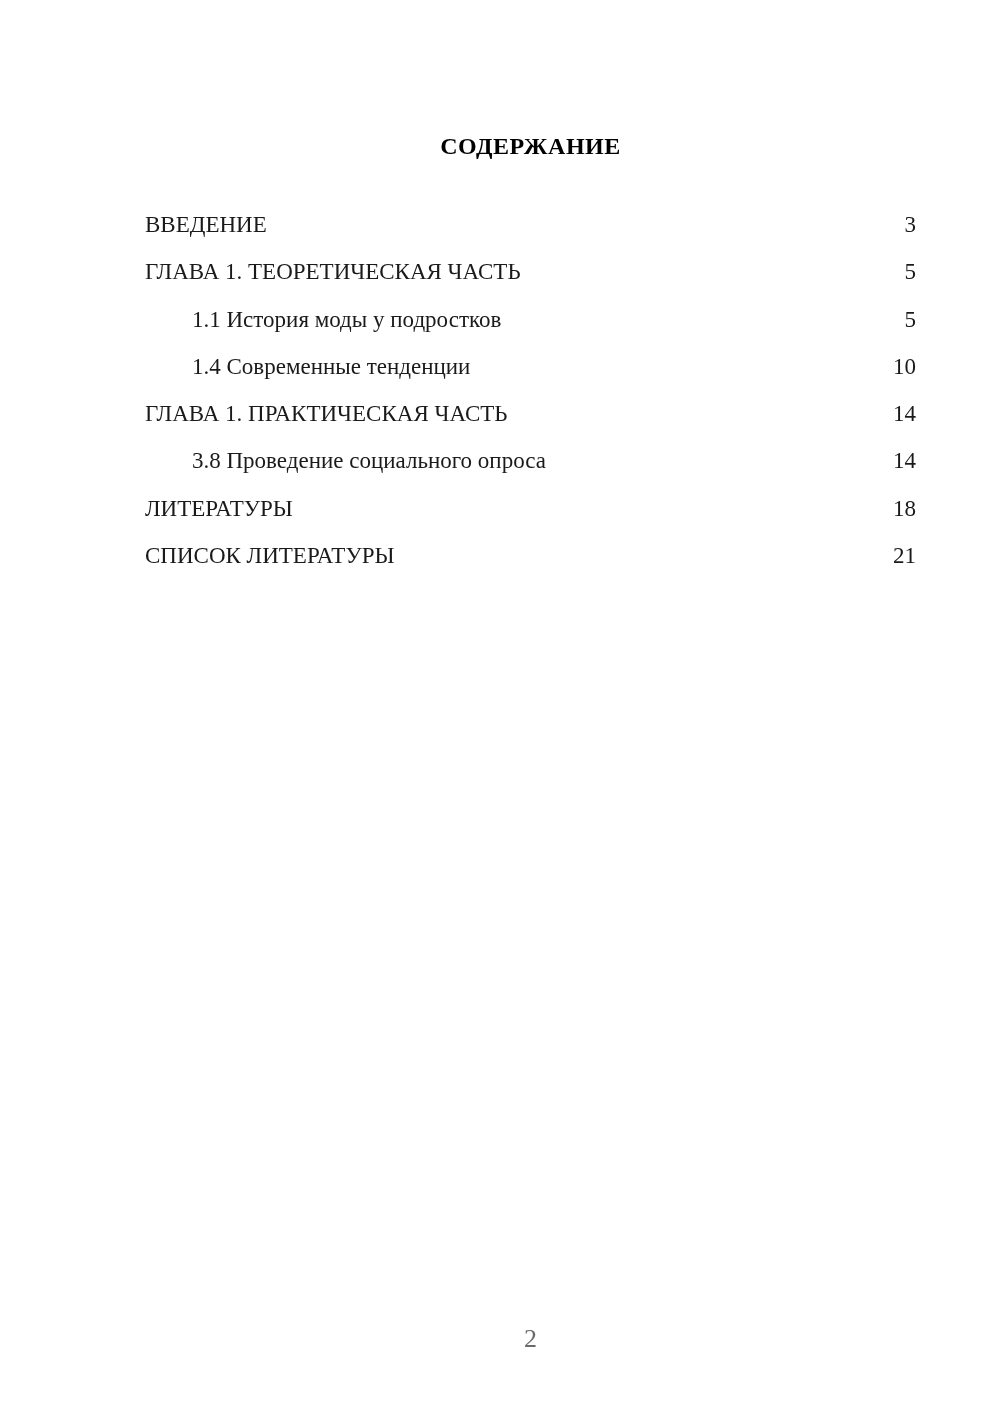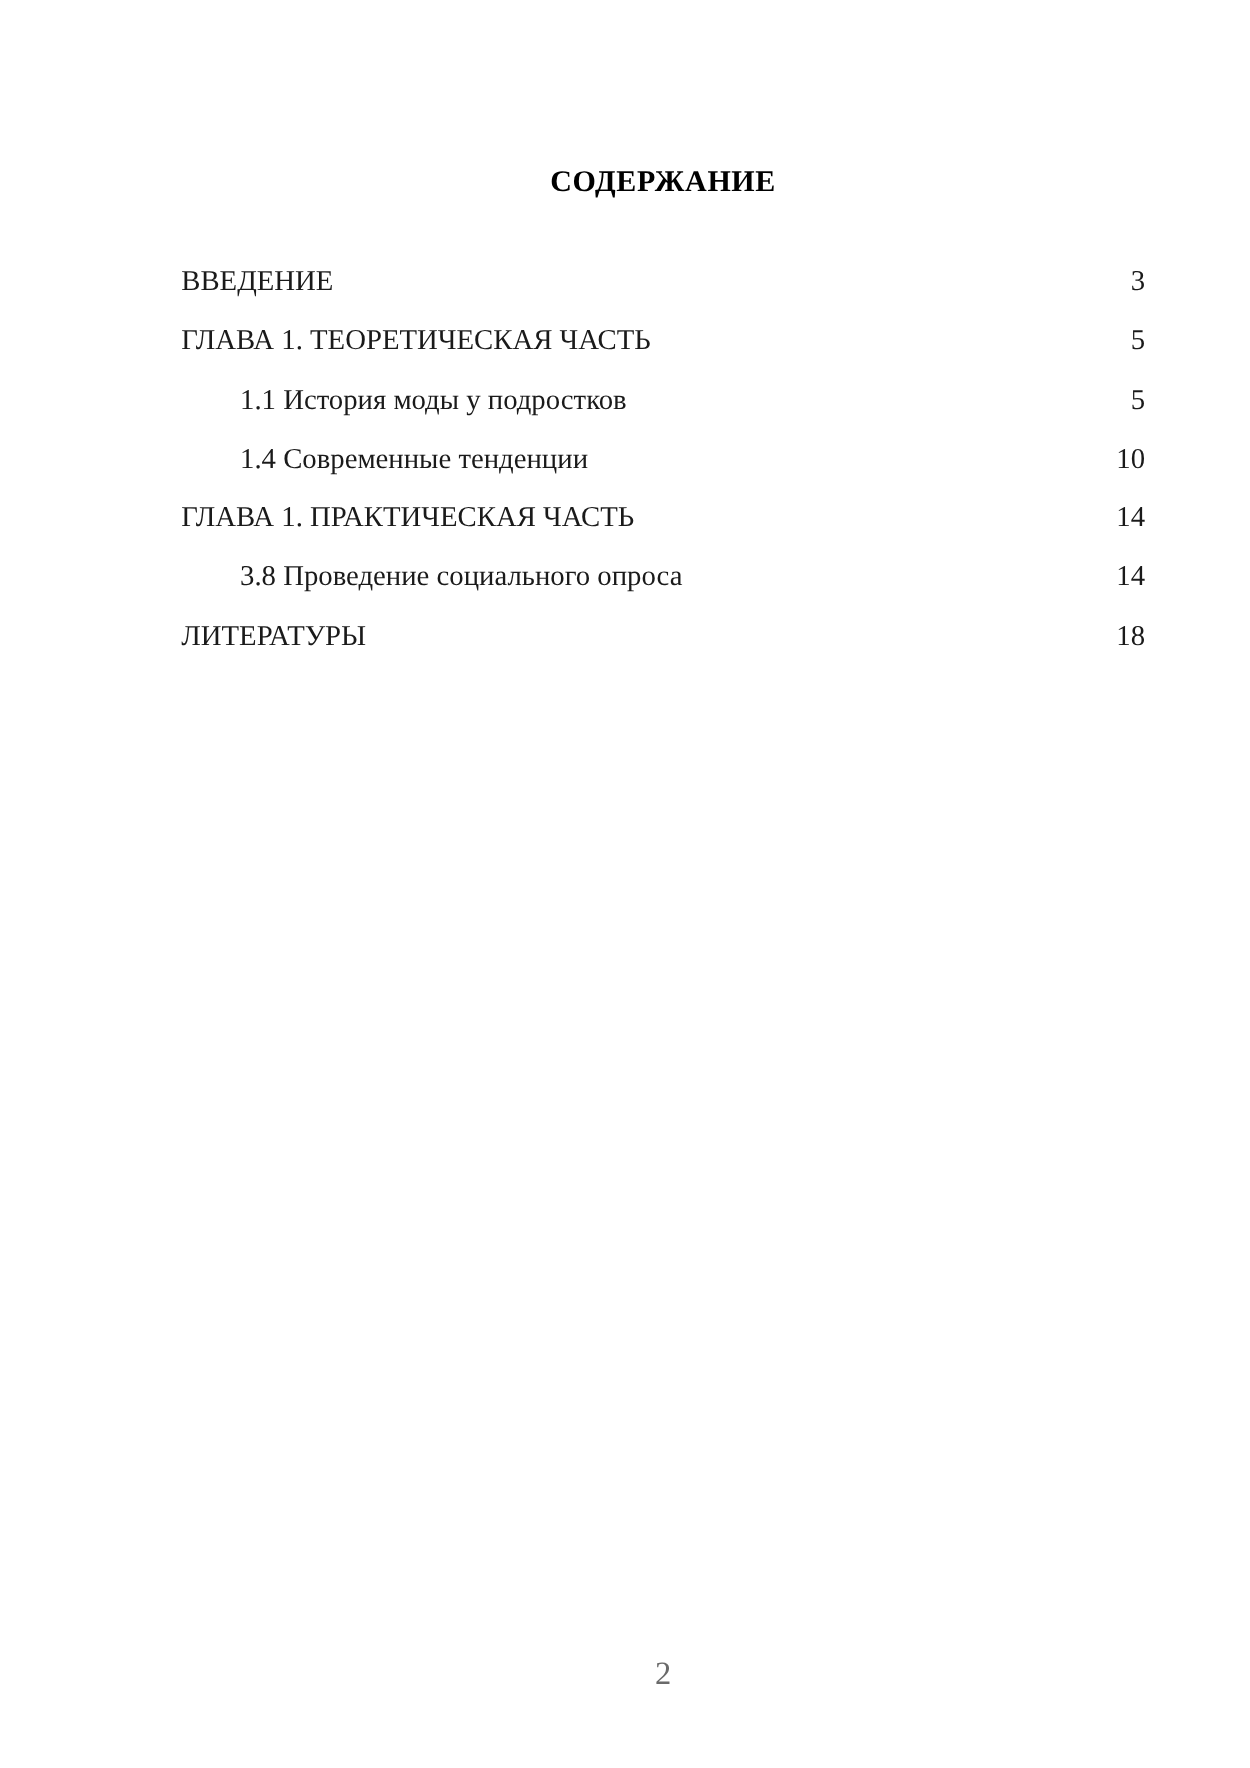--- a/index.html
+++ b/index.html
@@ -90,17 +90,21 @@
     <span class="label">3.8 Проведение социального опроса</span>
     <span class="pageno">14</span>
   </div>
 
 
   <div class="toc-row level-0">
     <span class="label">ЛИТЕРАТУРЫ</span>
     <span class="pageno">18</span>
   </div>
 
+  <div class="toc-row level-0">
+    <span class="label">СПИСОК ЛИТЕРАТУРЫ</span>
+    <span class="pageno">21</span>
+  </div>
 </div>
   </div>
 
   <div class="footer-pagenum">2</div>
 </div>
 
 </body></html>

